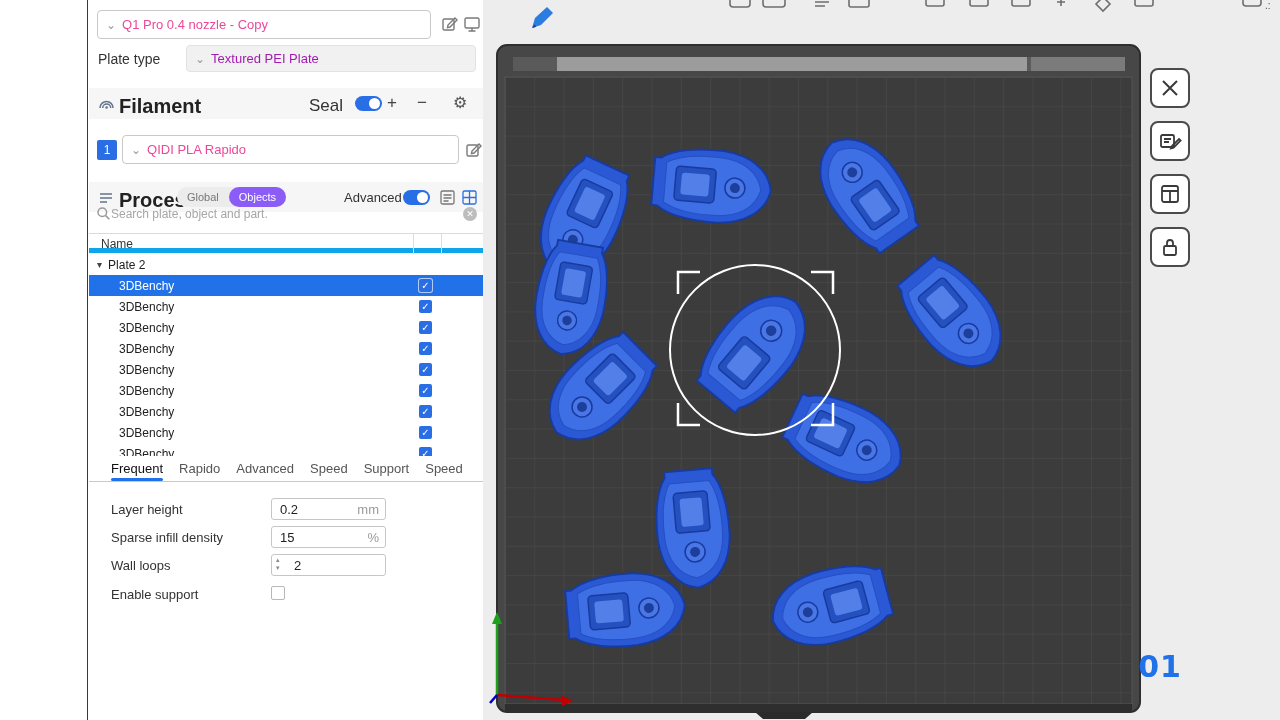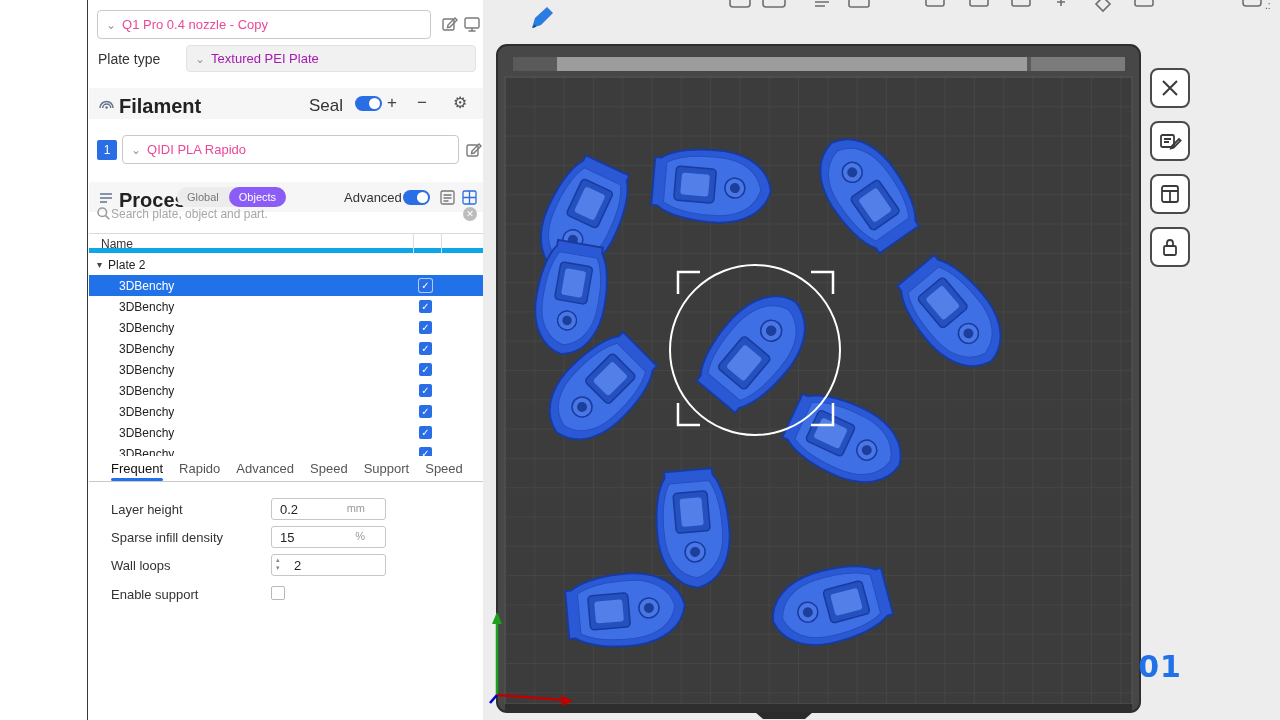--- a/index.html
+++ b/index.html
@@ -67,21 +67,21 @@
   .trow.selected .cb{box-shadow:0 0 0 1px rgba(255,255,255,.65)}
 
   .tabs{position:absolute;left:0;top:458px;width:394px;height:24px;border-bottom:1px solid #c9c9c9;display:flex;align-items:flex-end;padding-left:22px;gap:16px;font-size:13px;color:#555}
   .tab{padding-bottom:5px;position:relative;cursor:pointer;white-space:nowrap}
   .tab.active{color:#111;font-weight:normal}
   .tab.active::after{content:"";position:absolute;left:0;right:0;bottom:0;height:3px;background:#2171e8;border-radius:2px}
 
   .plabel{position:absolute;left:22px;font-size:13px;color:#333}
   .field{position:absolute;left:182px;width:115px;height:22px}
   .field input{width:100%;height:100%;border:1px solid #c6c6c6;border-radius:3px;font-size:13px;color:#222;padding:0 26px 0 8px;outline:none;font-family:inherit}
-  .field .unit{position:absolute;right:21px;top:4px;font-size:11px;color:#9a9a9a}
+  .field .unit{position:absolute;right:7px;top:4px;font-size:13px;color:#9a9a9a}
   .field.spin input{padding-left:22px}
   .spinner{position:absolute;left:5px;top:2px;display:flex;flex-direction:column;font-size:7px;line-height:8px;color:#888;cursor:pointer}
   .chk{position:absolute;left:182px;width:14px;height:14px;border:1px solid #b8b8b8;border-radius:2px;background:#fff;cursor:pointer}
 
   
   .scene{position:absolute;left:0;top:0}
   .vp-btn{position:absolute;left:667px;width:40px;height:40px;background:#fff;border:2px solid #4b4b4b;border-radius:8px;display:flex;align-items:center;justify-content:center;cursor:pointer}
 </style>
 </head>
 <body>

